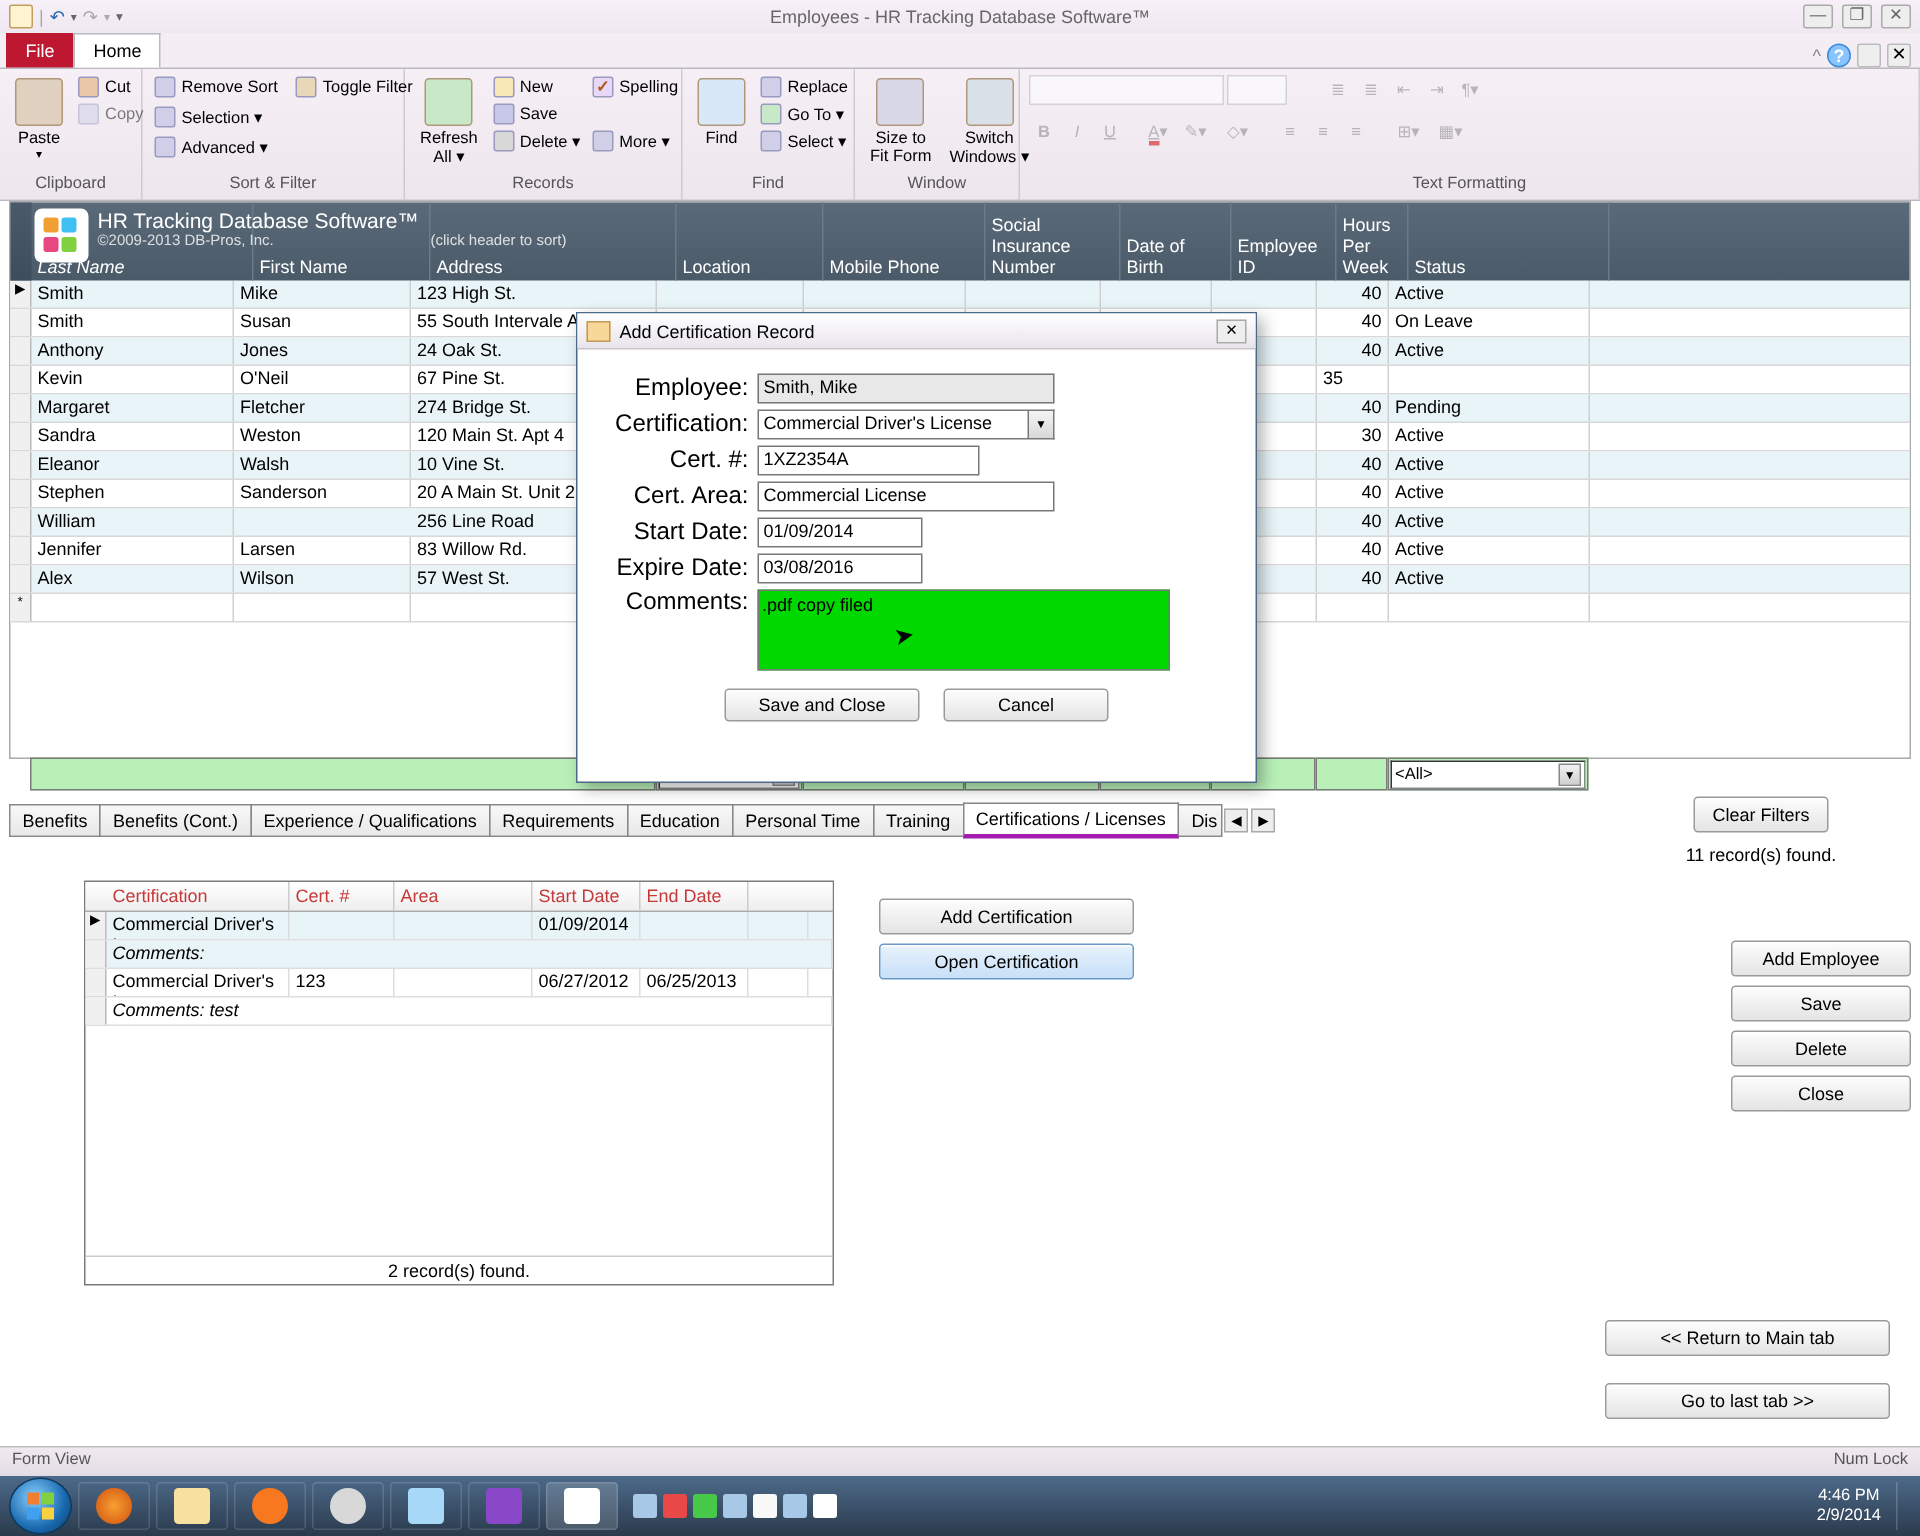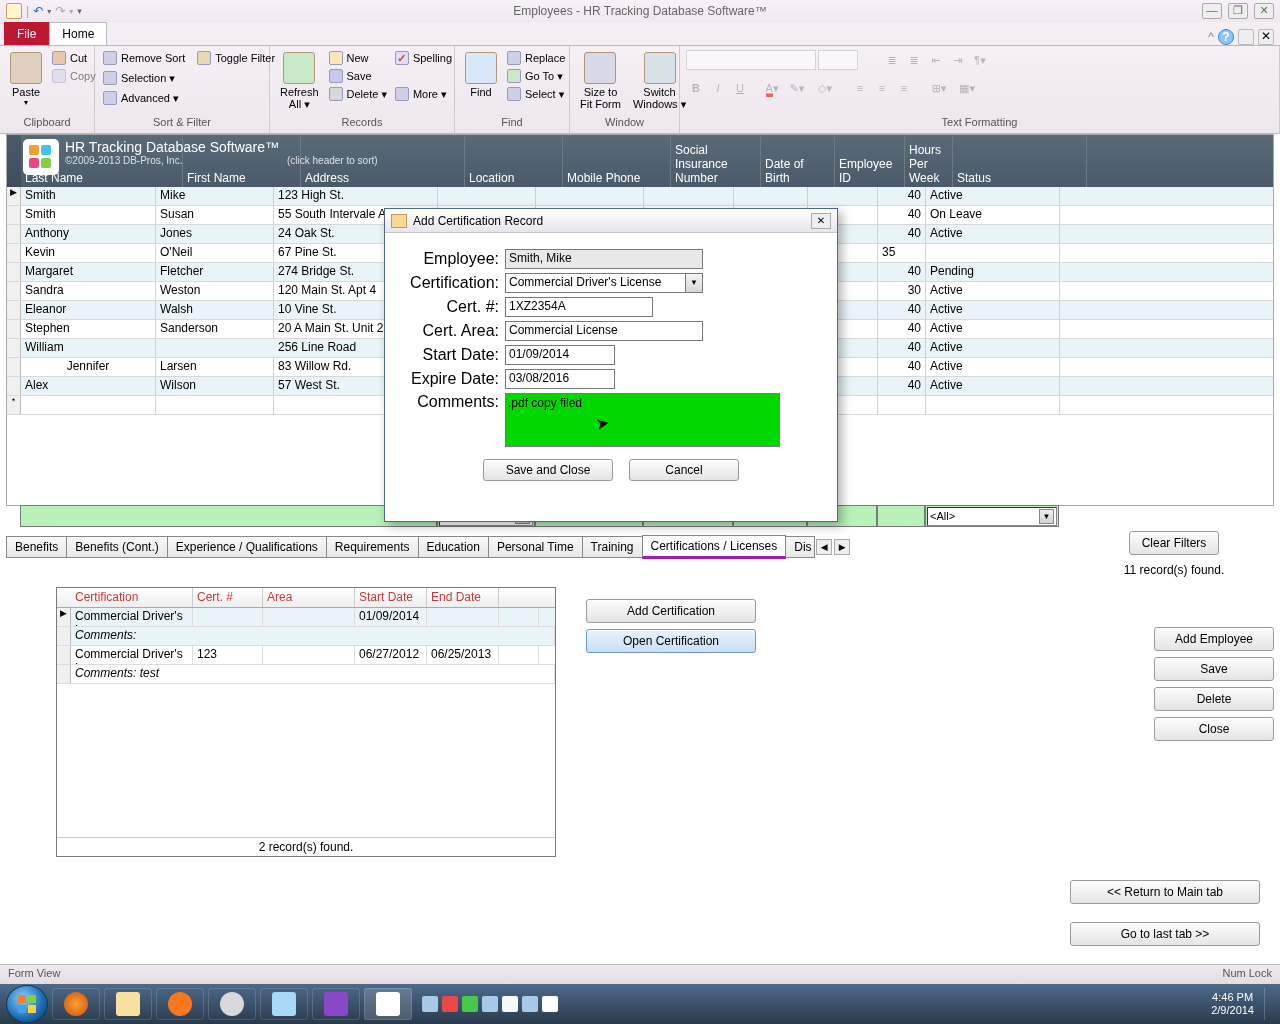--- a/index.html
+++ b/index.html
@@ -303,21 +303,21 @@
     <div style="width:14px; display:flex; align-items:center; padding:6px; background:linear-gradient(#4a5a6a,#3d4d5c);">
       <div class="logo" style="position:absolute;top:4px;left:16px;width:36px;height:36px;background:#fff;border-radius:5px;display:flex;align-items:center;justify-content:center;">
         <div class="logo-inner">
               <span style="background:#f0a030;"></span>
               <span style="background:#40c0f0;"></span>
               <span style="background:#e84880;"></span>
               <span style="background:#80d040;"></span>
             </div>
       </div>
     </div>
-    <div class="hdr-cell" style="width:162px;">
+    <div class="hdr-cell" style="width:148px;font-style:italic;">
           <span>Last Name</span>
         </div>
     <div class="hdr-cell" style="width:118px;">
           <span>First Name</span>
         </div>
     <div class="hdr-cell" style="width:164px;">
           <span>Address</span>
         </div>
     <div class="hdr-cell" style="width:98px;">
           <span>Location</span>
@@ -463,21 +463,21 @@
           <div class="cell" style="width:98px;"></div>
           <div class="cell" style="width:108px;"></div>
           <div class="cell" style="width:90px;"></div>
           <div class="cell" style="width:74px;"></div>
           <div class="cell" style="width:70px;"></div>
           <div class="cell" style="width:48px;text-align:right;">40</div>
           <div class="cell" style="width:134px;">Active</div>
         </div>
         <div class="row alt">
           <div class="row-selector"></div>
-          <div class="cell" style="width:135px;text-align:center;">Jennifer</div>
+          <div class="cell" style="width:135px;">Jennifer</div>
           <div class="cell" style="width:118px;">Larsen</div>
           <div class="cell" style="width:164px;">83 Willow Rd.</div>
           <div class="cell" style="width:98px;"></div>
           <div class="cell" style="width:108px;"></div>
           <div class="cell" style="width:90px;"></div>
           <div class="cell" style="width:74px;"></div>
           <div class="cell" style="width:70px;"></div>
           <div class="cell" style="width:48px;text-align:right;">40</div>
           <div class="cell" style="width:134px;">Active</div>
         </div>

